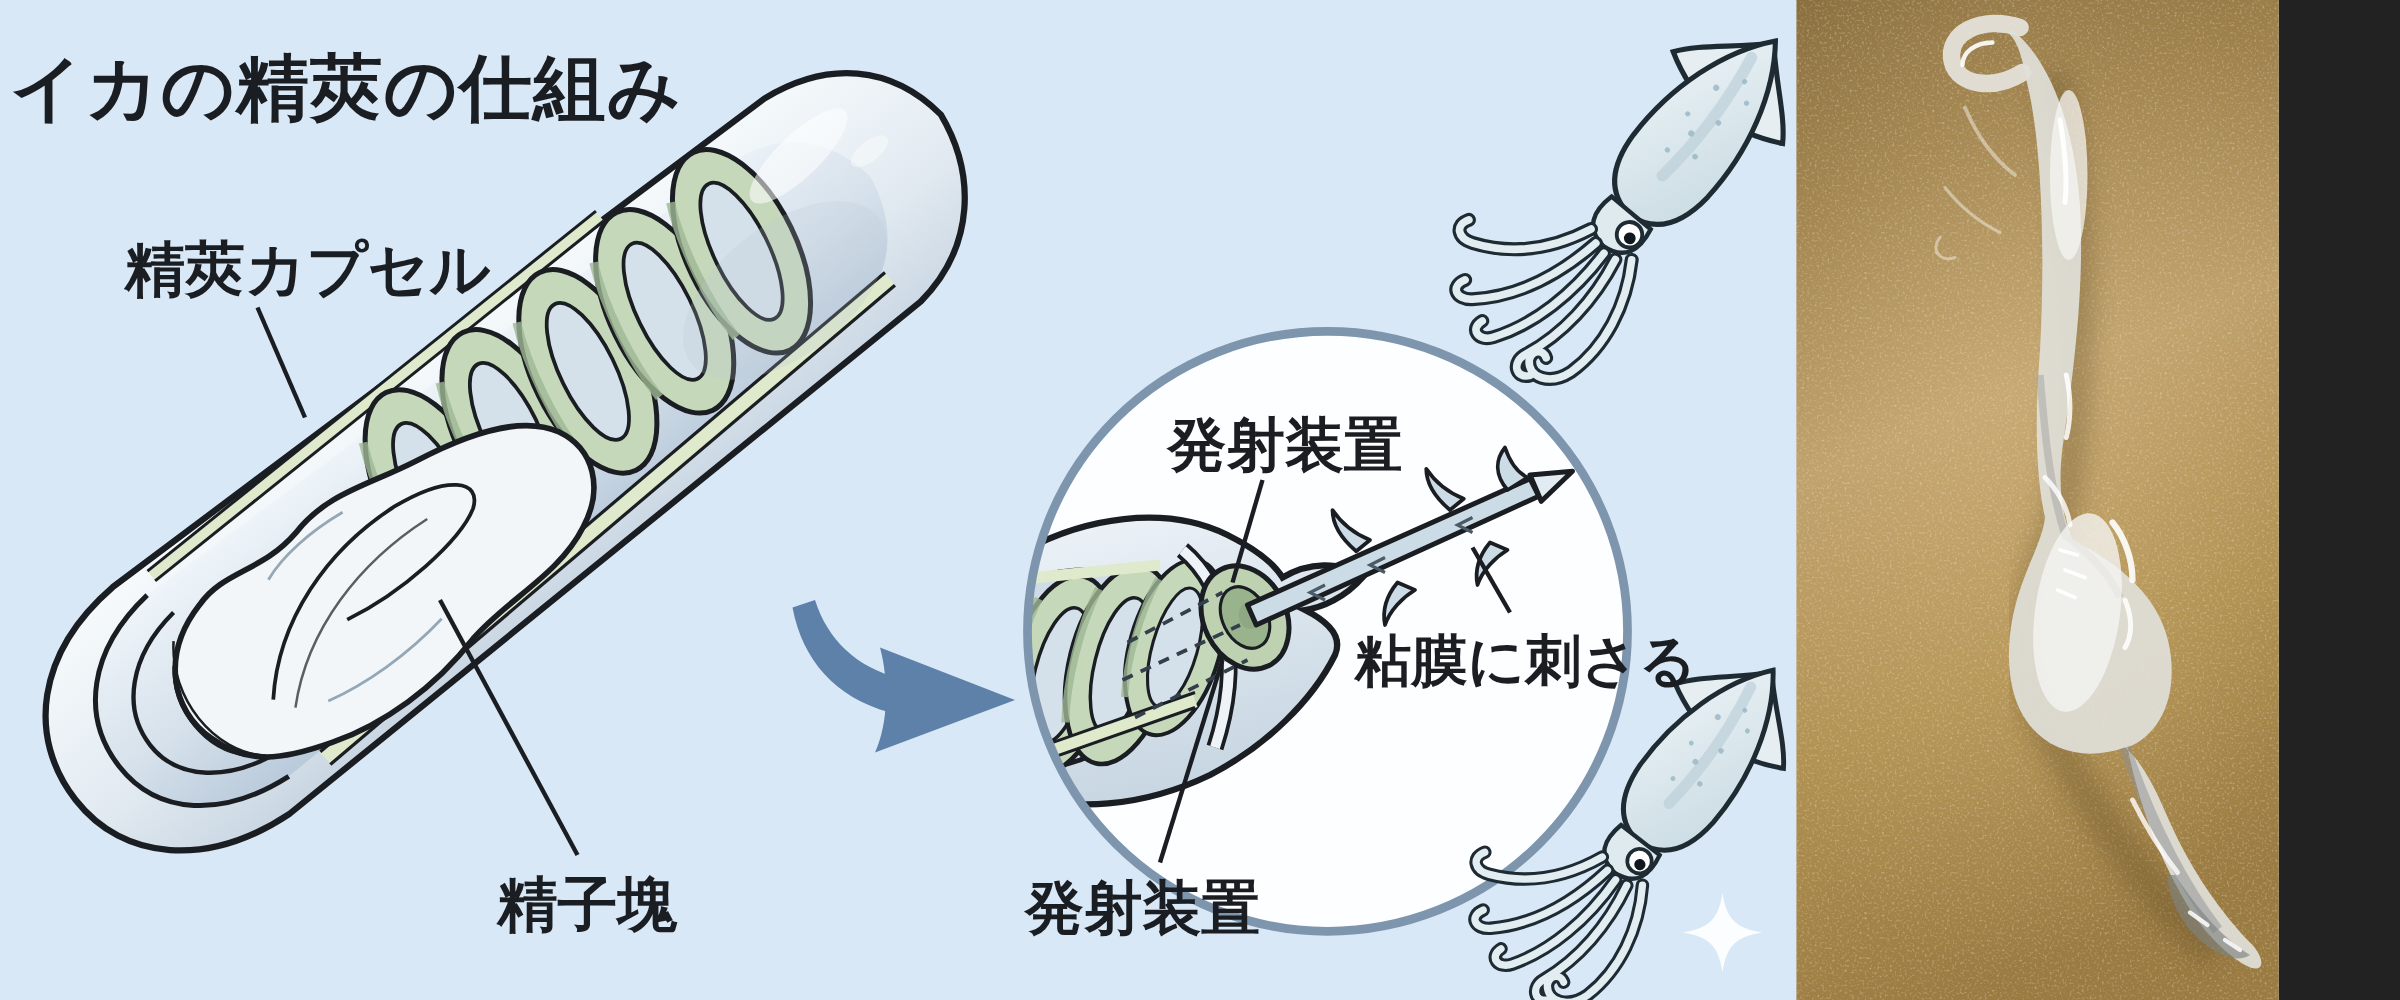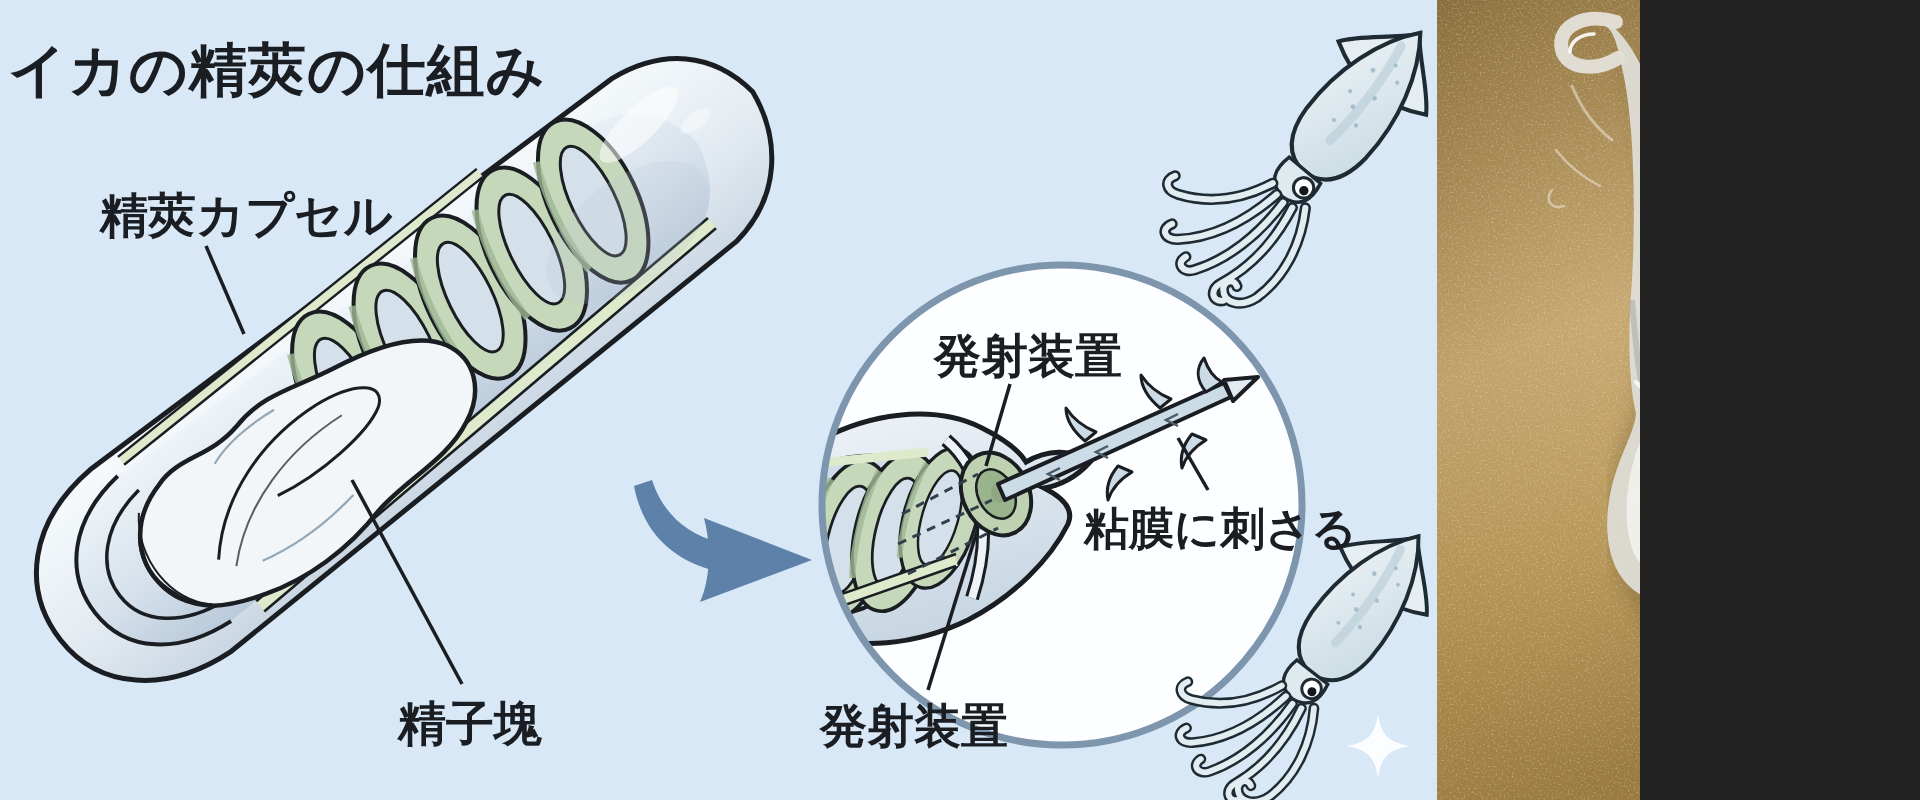--- a/index.html
+++ b/index.html
@@ -1,16 +1,16 @@
 <!DOCTYPE html>
 <html style="--bg: #d8e8f6; --ink: #1a1d21; --coil-green: #c6d8ba; --capsule-blue: #cfdce8; --arrow-blue: #5d81a9; --circle-border: #7e95ae; --skin-tan: #b3935a; --strand-white: #e8e6df;"><head>
 <meta charset="utf-8">
 <style>
   html,body{margin:0;padding:0;background:#222;}
-  .stage{position:relative;width:1640px;height:800px;overflow:hidden;background:var(--bg,#d8e8f6);
+  .stage{position:relative;width:1823px;height:800px;overflow:hidden;background:var(--bg,#d8e8f6);
          font-family:"Liberation Sans","DejaVu Sans",sans-serif;}
   svg{position:absolute;left:0;top:0;display:block;}
   text{fill:var(--ink,#1a1d21);font-family:"Liberation Sans","DejaVu Sans",sans-serif;font-weight:700;}
   .title-t{font-size:58px;letter-spacing:1px;}
   .lbl-48{font-size:48px;}
   .lbl-47{font-size:47px;}
   .lbl-45{font-size:45px;}
 </style>
 </head>
 <body>

